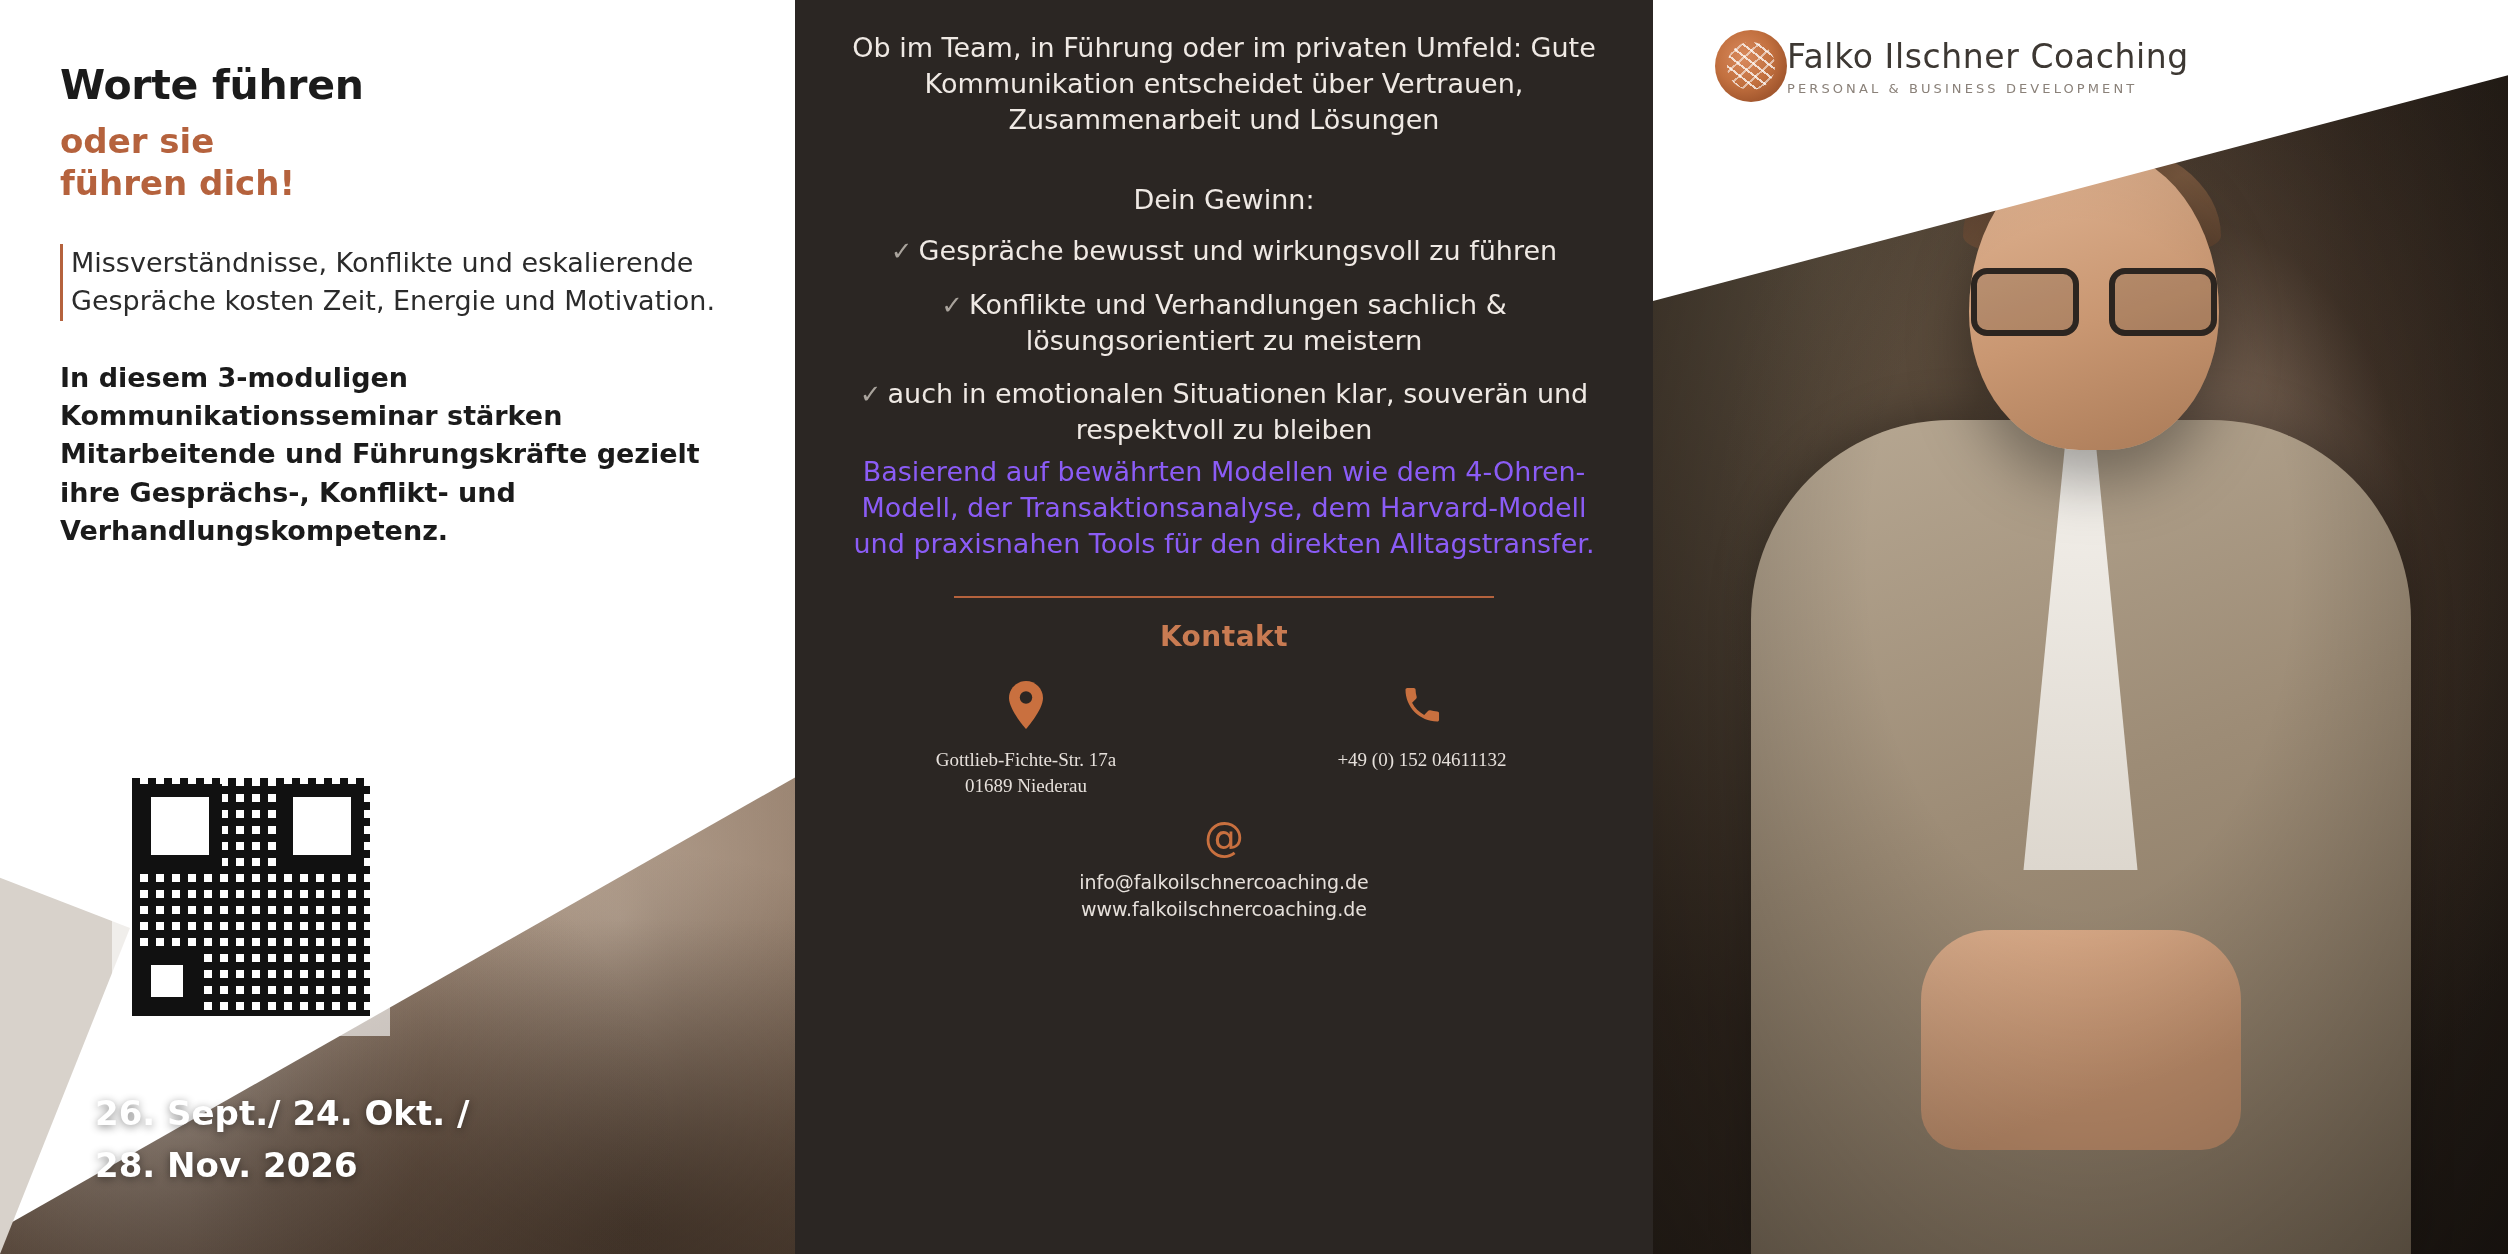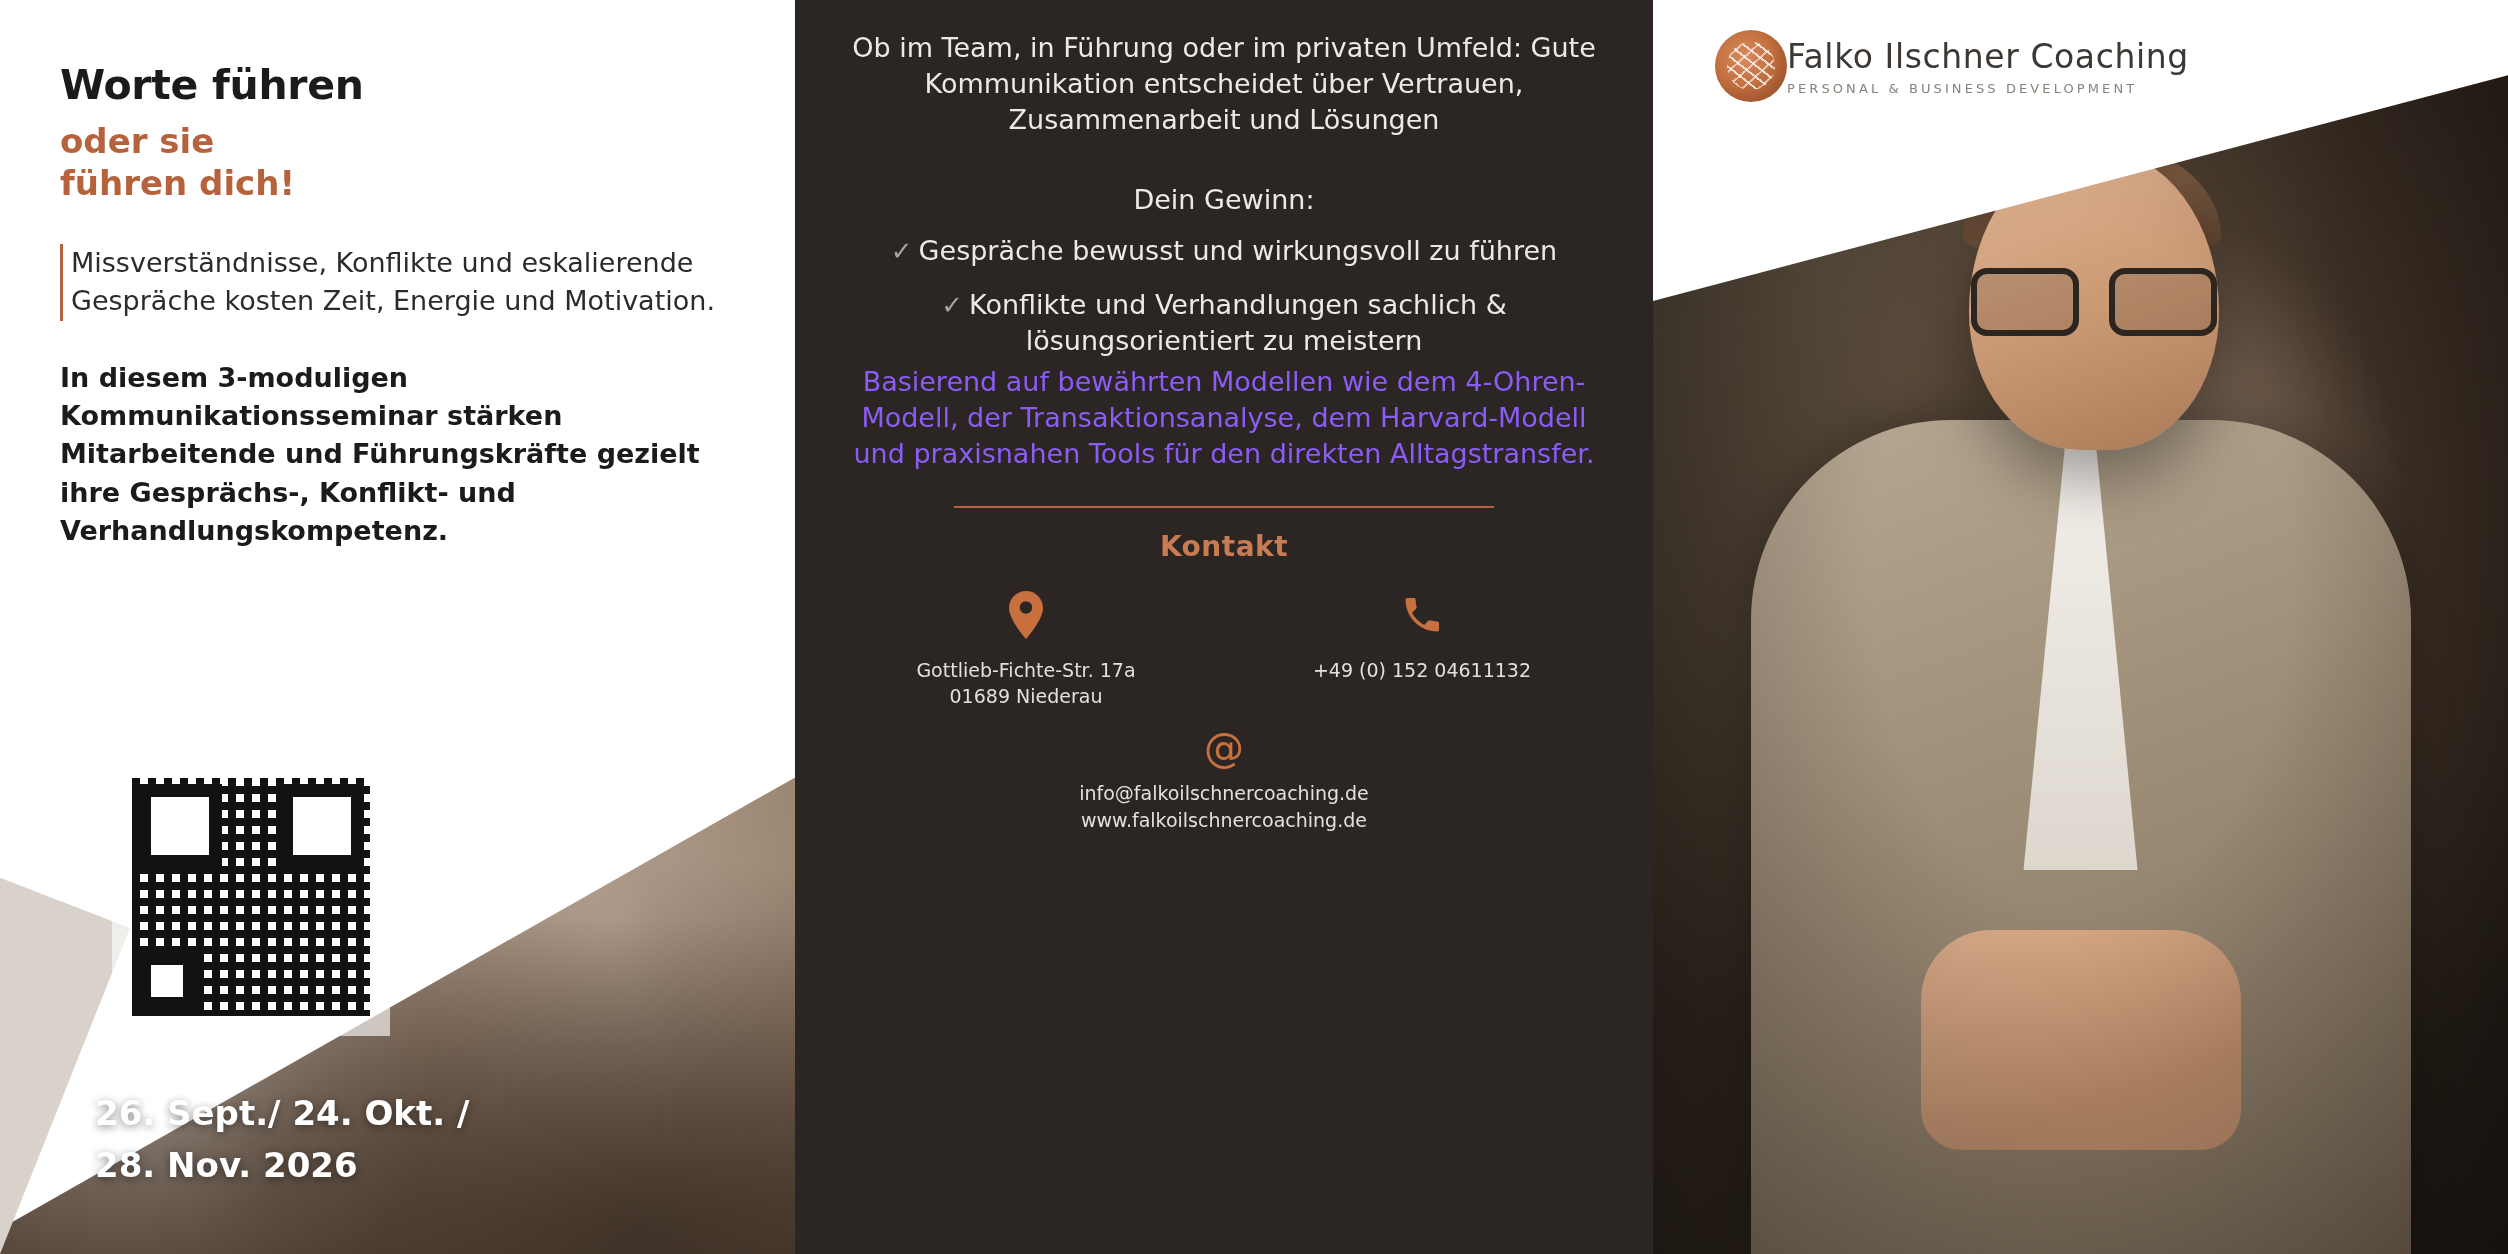--- a/index.html
+++ b/index.html
@@ -196,20 +196,21 @@
     display: flex;
     justify-content: center;
     gap: 96px;
     margin-top: 26px;
   }
   .contact-col {
     display: flex;
     flex-direction: column;
     align-items: center;
     width: 300px;
+    font-family: Liberation Serif, serif;
   }
   .icon-pin, .icon-phone {
     color: #c9703f;
     font-size: 46px;
     line-height: 1;
     height: 52px;
     display: flex; align-items: center; justify-content: center;
   }
   .contact-text {
     margin-top: 16px;
@@ -401,20 +402,23 @@
   <section class="center-panel">
     <p class="intro">Ob im Team, in Führung oder im privaten Umfeld: Gute Kommunikation entscheidet über Vertrauen, Zusammenarbeit und Lösungen</p>
 
     <p class="gain-title">Dein Gewinn:</p>
 
     <p class="benefit">
       <span class="check">✓</span><span>Gespräche bewusst und wirkungsvoll zu führen</span>
     </p>
     <p class="benefit">
       <span class="check">✓</span><span>Konflikte und Verhandlungen sachlich &amp; lösungsorientiert zu meistern</span>
+    </p>
+    <p class="benefit">
+      <span class="check">✓</span><span>auch in emotionalen Situationen klar, souverän und respektvoll zu bleiben</span>
     </p>
 
     <p class="basis">Basierend auf bewährten Modellen wie dem 4-Ohren-Modell, der Transaktionsanalyse, dem Harvard-Modell und praxisnahen Tools für den direkten Alltagstransfer.</p>
 
     <div class="divider"></div>
 
     <h2 class="kontakt-title">Kontakt</h2>
 
     <div class="contact-row">
       <div class="contact-col">

